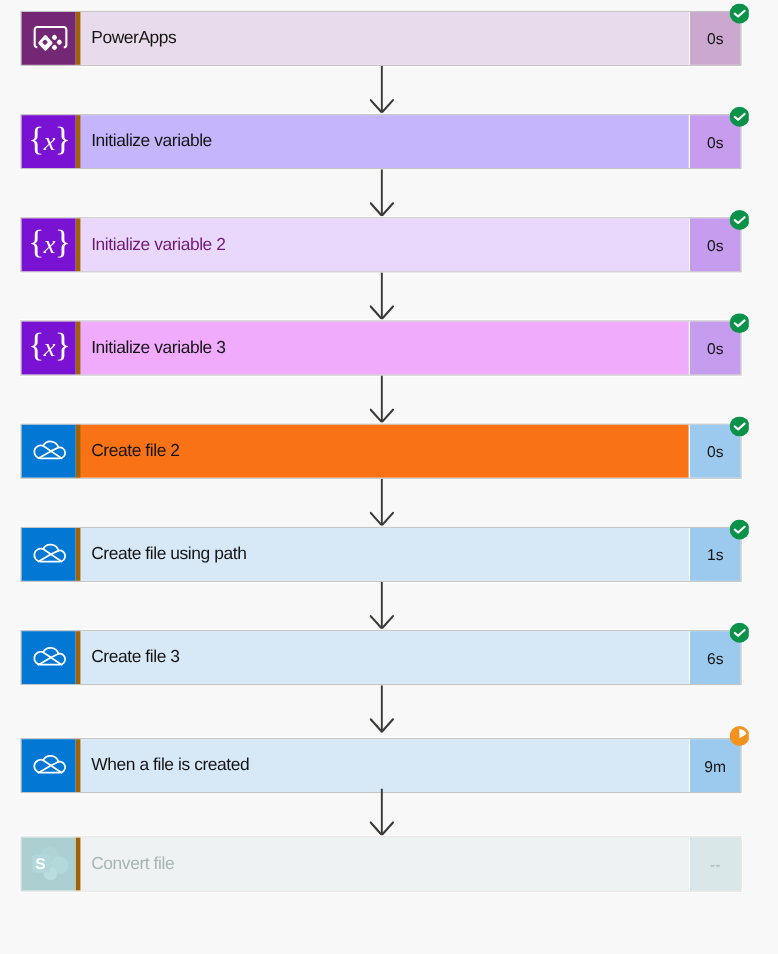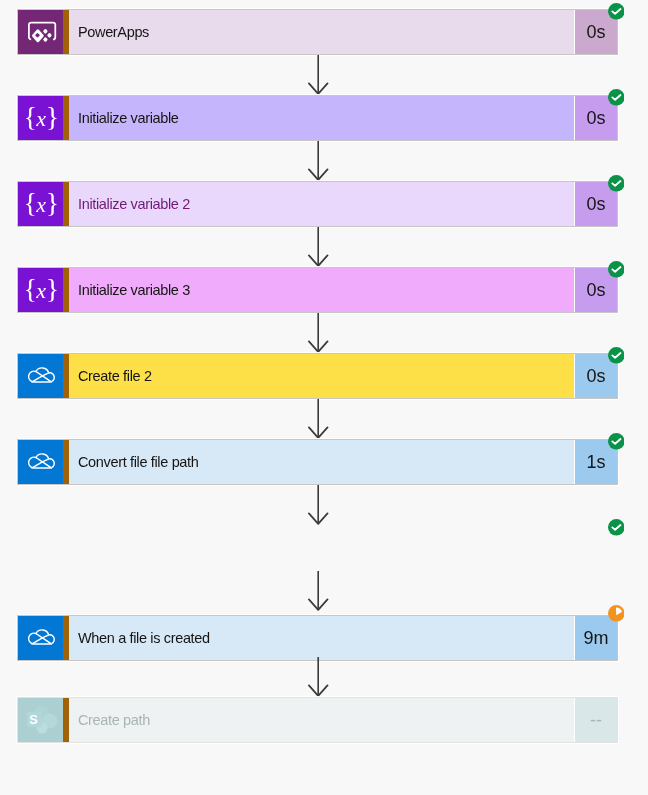--- a/index.html
+++ b/index.html
@@ -16,25 +16,25 @@
   .icon-box svg{display:block;}
   .varico{color:#ffffff;font-family:"Liberation Serif",serif;font-size:28px;line-height:1;
           display:block;letter-spacing:-0.6px;font-weight:400;white-space:nowrap;
           position:relative;top:-1.5px;left:0.5px;}
   .varico i{font-style:italic;font-size:22px;letter-spacing:-0.5px;}
   .ico{position:relative;display:block;}
   .sp-letter{position:absolute;left:5.2px;top:10.5px;width:12px;text-align:center;
              font-family:"Liberation Sans",sans-serif;font-size:13px;font-weight:bold;
              line-height:1;color:#ffffff;}
   .body{flex:1 1 auto;display:flex;align-items:center;padding-left:9px;
-        border-left:6px solid #a16207;box-sizing:border-box;}
+        border-left:4px solid #a16207;box-sizing:border-box;}
   .title{font-size:14.5px;line-height:1;color:#201f1e;letter-spacing:-0.35px;white-space:nowrap;}
   .dur{flex:0 0 43px;width:43px;display:flex;align-items:center;justify-content:center;
        border-left:1px solid #ffffff;box-sizing:border-box;
-       font-size:18px;line-height:1;color:#201f1e;}
+       font-size:13px;line-height:1;color:#201f1e;}
 
   
   .arrow{position:absolute;left:307.5px;width:21px;height:41px;}
   .arrow svg{display:block;}
 
   
   .badge{position:absolute;}
   .badge svg{display:block;}
 </style>
 </head>
@@ -155,21 +155,21 @@
           <svg width="36" height="36" viewBox="0 0 36 36">
             <g stroke="#ffffff" stroke-width="1.45" stroke-linejoin="round" stroke-linecap="round" fill="none">
               <path d="M12.9 13.5 A5.4 5.4 0 1 0 11.0 23.95 L26.7 23.95 A4.6 4.6 0 1 0 25.75 14.85 A7.03 7.03 0 0 0 12.9 13.5 Z"></path>
               <path d="M12.9 13.5 L19.45 17.95 L25.75 14.85"></path>
               <path d="M19.45 17.95 L9.1 23.95"></path>
               <path d="M19.45 17.95 L28.3 23.95"></path>
             </g>
           </svg>
         </span>
       </div>
-      <div class="body" style="background:#fde047">
+      <div class="body" style="background:#f97316">
         <span class="title" style="color:#161514">Create file 2</span>
       </div>
       <div class="dur" style="background:#9bcaee;color:#161514">0s</div>
     </div>
     <div style="position:absolute;left:607.9px;top:347.1px;">
       <span class="badge">
         <svg width="16.6" height="16.6" viewBox="0 0 16.6 16.6">
           <circle cx="8.3" cy="8.3" r="8.3" fill="#0a9248"></circle>
           <path d="M4.3 8.4 L7.1 10.8 L12.5 6.0" fill="none" stroke="#ffffff" stroke-width="1.8" stroke-linecap="round" stroke-linejoin="round"></path>
         </svg>
@@ -190,70 +190,88 @@
             <g stroke="#ffffff" stroke-width="1.45" stroke-linejoin="round" stroke-linecap="round" fill="none">
               <path d="M12.9 13.5 A5.4 5.4 0 1 0 11.0 23.95 L26.7 23.95 A4.6 4.6 0 1 0 25.75 14.85 A7.03 7.03 0 0 0 12.9 13.5 Z"></path>
               <path d="M12.9 13.5 L19.45 17.95 L25.75 14.85"></path>
               <path d="M19.45 17.95 L9.1 23.95"></path>
               <path d="M19.45 17.95 L28.3 23.95"></path>
             </g>
           </svg>
         </span>
       </div>
       <div class="body" style="background:#d7e9f7">
-        <span class="title" style="color:#161514">Convert file file path</span>
+        <span class="title" style="color:#161514">Create file using path</span>
       </div>
       <div class="dur" style="background:#9bcaee;color:#161514">1s</div>
     </div>
     <div style="position:absolute;left:607.9px;top:433.1px;">
       <span class="badge">
         <svg width="16.6" height="16.6" viewBox="0 0 16.6 16.6">
           <circle cx="8.3" cy="8.3" r="8.3" fill="#0a9248"></circle>
           <path d="M4.3 8.4 L7.1 10.8 L12.5 6.0" fill="none" stroke="#ffffff" stroke-width="1.8" stroke-linecap="round" stroke-linejoin="round"></path>
         </svg>
       </span>
     </div>
     <div style="position:absolute;left:0;top:485px;width:648px;height:40px;">
       <div class="arrow">
         <svg width="21" height="41" viewBox="0 0 21 41">
           <path d="M10.2 0 V38.2" stroke="#3b3a39" stroke-width="1.6" fill="none"></path>
           <path d="M0.9 28.4 L10.2 38.8 L19.5 28.4" stroke="#3b3a39" stroke-width="1.75" fill="none" stroke-linecap="round" stroke-linejoin="round"></path>
         </svg>
       </div>
     </div>
-    <div style="position:absolute;left:607.9px;top:519.1px;">
-      <span class="badge">
-        <svg width="16.6" height="16.6" viewBox="0 0 16.6 16.6">
-          <circle cx="8.3" cy="8.3" r="8.3" fill="#0a9248"></circle>
-          <path d="M4.3 8.4 L7.1 10.8 L12.5 6.0" fill="none" stroke="#ffffff" stroke-width="1.8" stroke-linecap="round" stroke-linejoin="round"></path>
-        </svg>
-      </span>
-    </div>
-    <div style="position:absolute;left:0;top:571px;width:648px;height:40px;">
-      <div class="arrow">
-        <svg width="21" height="41" viewBox="0 0 21 41">
-          <path d="M10.2 0 V38.2" stroke="#3b3a39" stroke-width="1.6" fill="none"></path>
-          <path d="M0.9 28.4 L10.2 38.8 L19.5 28.4" stroke="#3b3a39" stroke-width="1.75" fill="none" stroke-linecap="round" stroke-linejoin="round"></path>
-        </svg>
-      </div>
-    </div>
-    <div class="card" style="top:615px;border-color:#c8c6c4">
+    <div class="card" style="top:525px;border-color:#c8c6c4">
       <div class="icon-box" style="background:#0377d4">
         <span class="ico">
           <svg width="36" height="36" viewBox="0 0 36 36">
             <g stroke="#ffffff" stroke-width="1.45" stroke-linejoin="round" stroke-linecap="round" fill="none">
               <path d="M12.9 13.5 A5.4 5.4 0 1 0 11.0 23.95 L26.7 23.95 A4.6 4.6 0 1 0 25.75 14.85 A7.03 7.03 0 0 0 12.9 13.5 Z"></path>
               <path d="M12.9 13.5 L19.45 17.95 L25.75 14.85"></path>
               <path d="M19.45 17.95 L9.1 23.95"></path>
               <path d="M19.45 17.95 L28.3 23.95"></path>
             </g>
           </svg>
         </span>
       </div>
       <div class="body" style="background:#d7e9f7">
+        <span class="title" style="color:#161514">Create file 3</span>
+      </div>
+      <div class="dur" style="background:#9bcaee;color:#161514">6s</div>
+    </div>
+    <div style="position:absolute;left:607.9px;top:519.1px;">
+      <span class="badge">
+        <svg width="16.6" height="16.6" viewBox="0 0 16.6 16.6">
+          <circle cx="8.3" cy="8.3" r="8.3" fill="#0a9248"></circle>
+          <path d="M4.3 8.4 L7.1 10.8 L12.5 6.0" fill="none" stroke="#ffffff" stroke-width="1.8" stroke-linecap="round" stroke-linejoin="round"></path>
+        </svg>
+      </span>
+    </div>
+    <div style="position:absolute;left:0;top:571px;width:648px;height:40px;">
+      <div class="arrow">
+        <svg width="21" height="41" viewBox="0 0 21 41">
+          <path d="M10.2 0 V38.2" stroke="#3b3a39" stroke-width="1.6" fill="none"></path>
+          <path d="M0.9 28.4 L10.2 38.8 L19.5 28.4" stroke="#3b3a39" stroke-width="1.75" fill="none" stroke-linecap="round" stroke-linejoin="round"></path>
+        </svg>
+      </div>
+    </div>
+    <div class="card" style="top:615px;border-color:#c8c6c4">
+      <div class="icon-box" style="background:#0377d4">
+        <span class="ico">
+          <svg width="36" height="36" viewBox="0 0 36 36">
+            <g stroke="#ffffff" stroke-width="1.45" stroke-linejoin="round" stroke-linecap="round" fill="none">
+              <path d="M12.9 13.5 A5.4 5.4 0 1 0 11.0 23.95 L26.7 23.95 A4.6 4.6 0 1 0 25.75 14.85 A7.03 7.03 0 0 0 12.9 13.5 Z"></path>
+              <path d="M12.9 13.5 L19.45 17.95 L25.75 14.85"></path>
+              <path d="M19.45 17.95 L9.1 23.95"></path>
+              <path d="M19.45 17.95 L28.3 23.95"></path>
+            </g>
+          </svg>
+        </span>
+      </div>
+      <div class="body" style="background:#d7e9f7">
         <span class="title" style="color:#161514">When a file is created</span>
       </div>
       <div class="dur" style="background:#9bcaee;color:#161514">9m</div>
     </div>
     <div style="position:absolute;left:607.9px;top:605.1px;">
       <span class="badge">
         <svg width="16.6" height="16.6" viewBox="0 0 16.6 16.6">
           <circle cx="8.3" cy="8.3" r="8.3" fill="#f2931f"></circle>
           <path d="M8.0 2.6 A7.0 7.0 0 0 1 14.1 6.7 L8.3 10.3 Z" fill="#ffffff"></path>
         </svg>
@@ -274,17 +292,17 @@
             <circle cx="18.4" cy="11.5" r="8.0" fill="#aed4d6"></circle>
             <circle cx="26.8" cy="19.0" r="7.4" fill="#b3d9da"></circle>
             <circle cx="19.0" cy="26.0" r="5.6" fill="#badee0"></circle>
             <rect x="3.9" y="10.0" width="15.1" height="15.2" rx="2.1" fill="#b1d7da"></rect>
             <path class="sp-s" d="M0 0"></path>
           </svg>
           <span class="sp-letter">S</span>
         </span>
       </div>
       <div class="body" style="background:#eff2f3">
-        <span class="title" style="color:#a9b4b4">Create path</span>
+        <span class="title" style="color:#a9b4b4">Convert file</span>
       </div>
       <div class="dur" style="background:#d9e7e8;color:#a9b4b4">--</div>
     </div>
   </div>
 
 </body></html>

